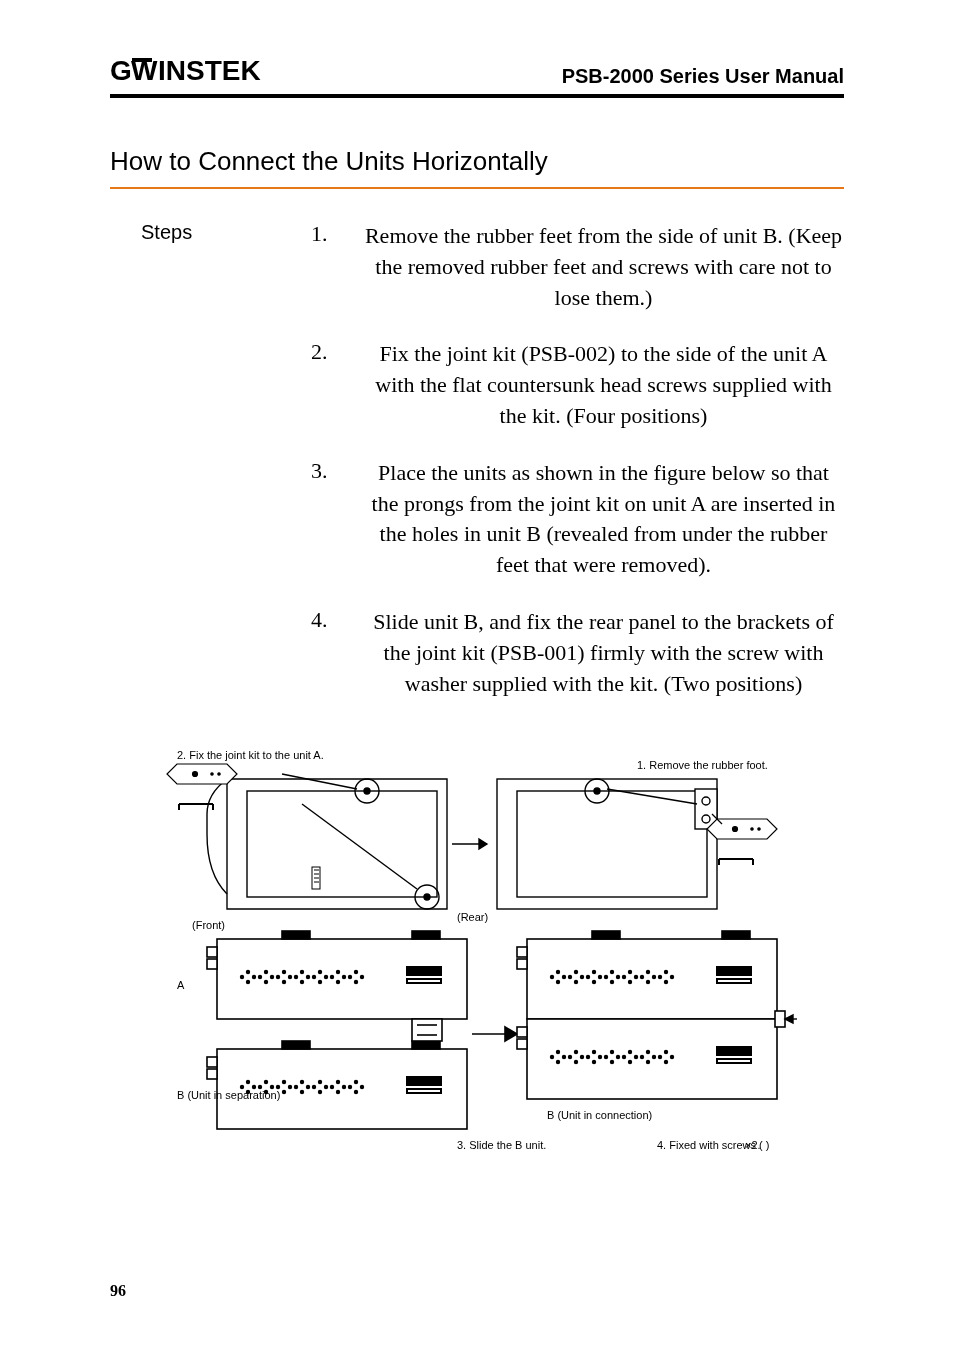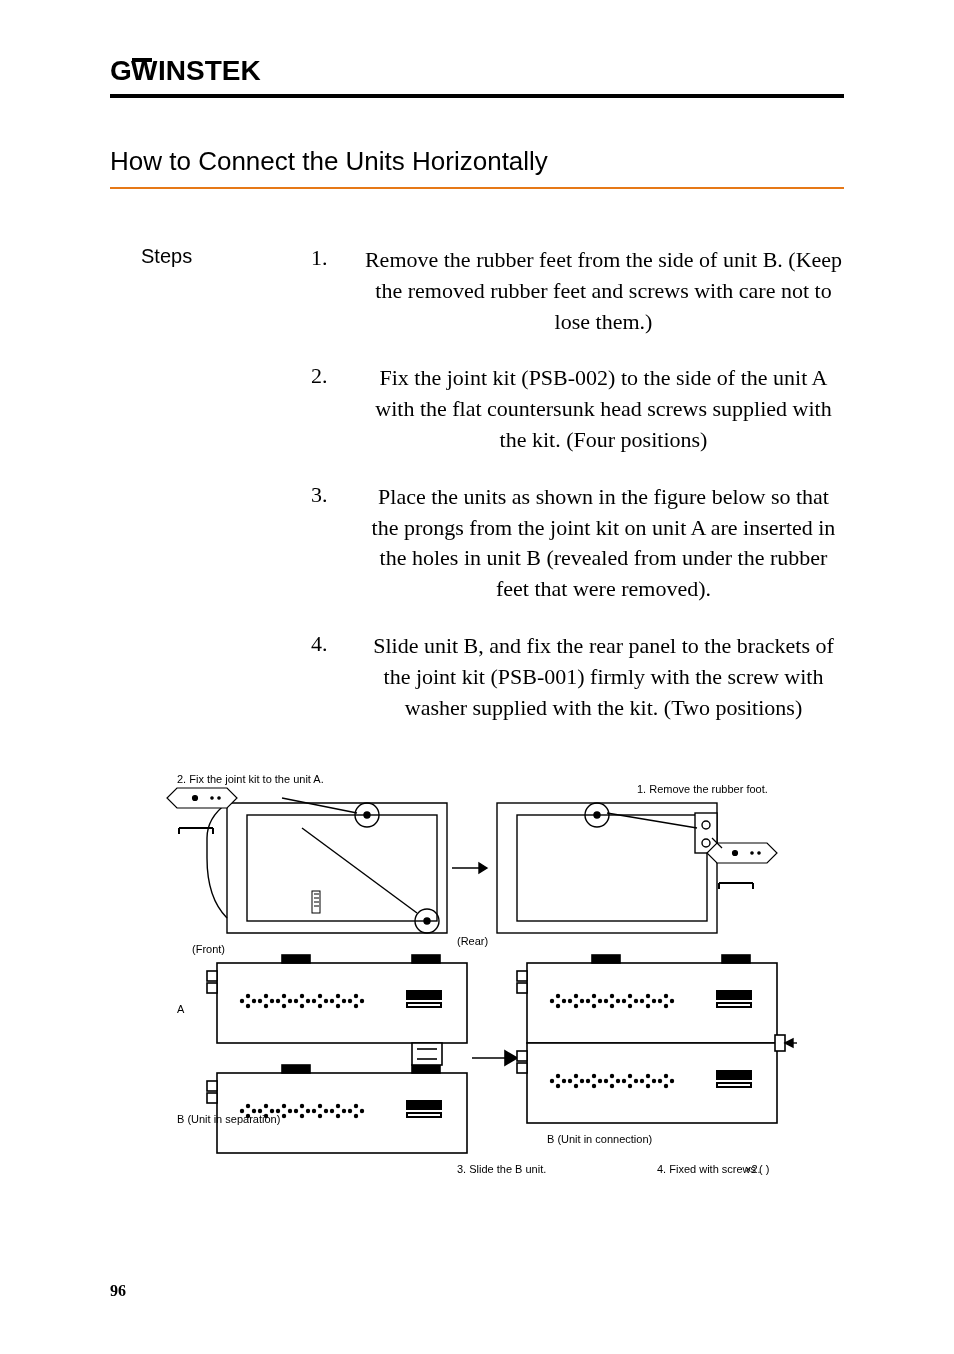--- a/index.html
+++ b/index.html
@@ -31,21 +31,21 @@
       font-family: 'Segoe UI', Arial, sans-serif;
       font-weight: 700;
       font-size: 20px;
     }
     .section-title {
       font-family: 'Segoe UI', Arial, sans-serif;
       font-size: 26px;
       font-weight: 400;
       padding-bottom: 10px;
       border-bottom: 2px solid #e67817;
-      margin-bottom: 56px;
+      margin-bottom: 32px;
     }
     .content-row {
       display: flex;
       align-items: flex-start;
       margin-bottom: 24px;
     }
     .steps-label {
       font-family: 'Segoe UI', Arial, sans-serif;
       font-size: 20px;
       width: 170px;
@@ -93,20 +93,21 @@
 
 <div class="header">
   <div class="logo">
     <svg width="180" height="34" viewBox="0 0 180 34">
       <text x="0" y="26" font-family="Arial Black, Arial" font-weight="900" font-size="28" fill="#000">G</text>
       <text x="21" y="26" font-family="Arial Black, Arial" font-weight="900" font-size="28" fill="#000">W</text>
       <rect x="22" y="4" width="20" height="4" fill="#000"></rect>
       <text x="48" y="26" font-family="Arial Black, Arial" font-weight="900" font-size="28" fill="#000" letter-spacing="0">INSTEK</text>
     </svg>
   </div>
+  <div class="manual-title">PSB-2000 Series User Manual</div>
 </div>
 
 <h2 class="section-title">How to Connect the Units Horizontally</h2>
 
 <div class="content-row">
   <div class="steps-label">Steps</div>
   <div class="list-area">
     <div class="step-item">
       <div class="step-num">1.</div>
       <div class="step-text">Remove the rubber feet from the side of unit B. (Keep the removed rubber feet and screws with care not to lose them.)</div>

